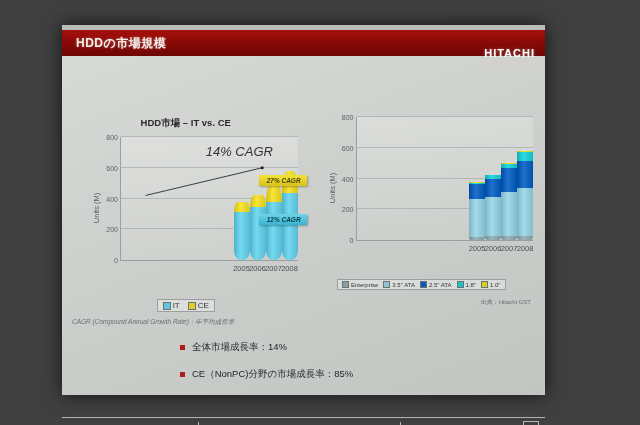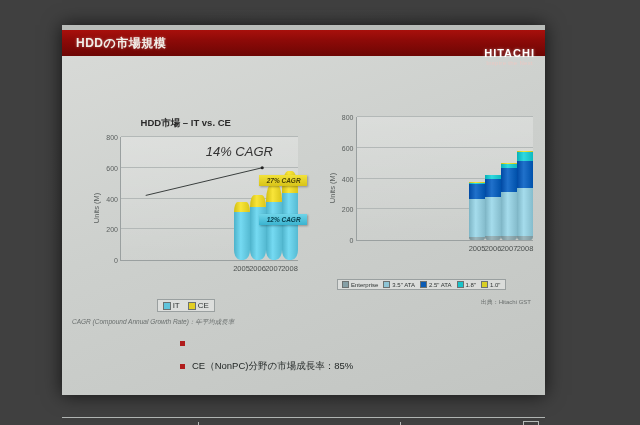--- a/index.html
+++ b/index.html
@@ -246,20 +246,21 @@
               </div>
           </div>
           <div class="source">出典：Hitachi GST</div>
         </div>
 
       </div>
 
       <div class="bullets">
         <div class="bullet">
           <div class="bsq"></div>
+          <div class="btxt">全体市場成長率：14%</div>
         </div>
         <div class="bullet">
           <div class="bsq"></div>
           <div class="btxt">CE（NonPC)分野の市場成長率：85%</div>
         </div>
       </div>
 
       <div class="footer">
         <div class="f1">© 2007 Hitachi Global Storage Technologies</div>
         <div class="fdiv"></div>

